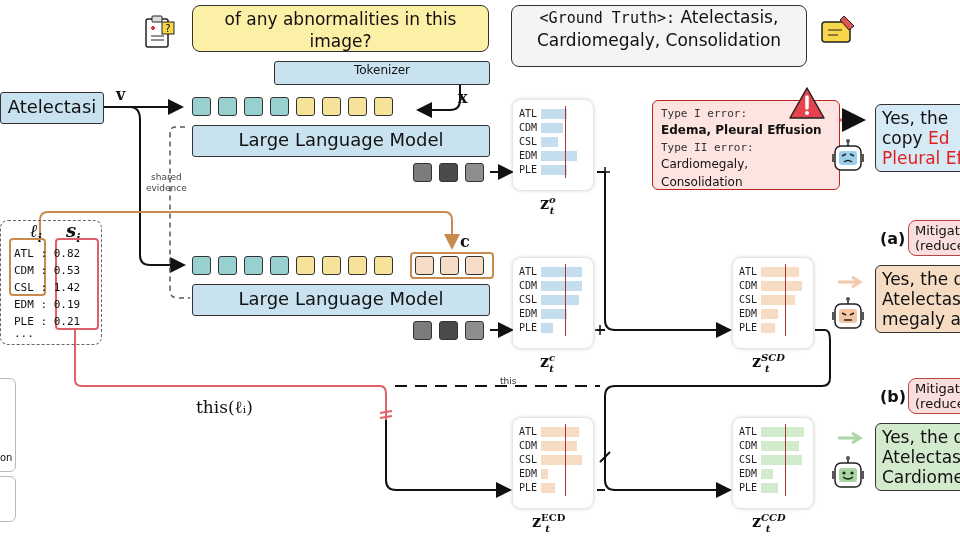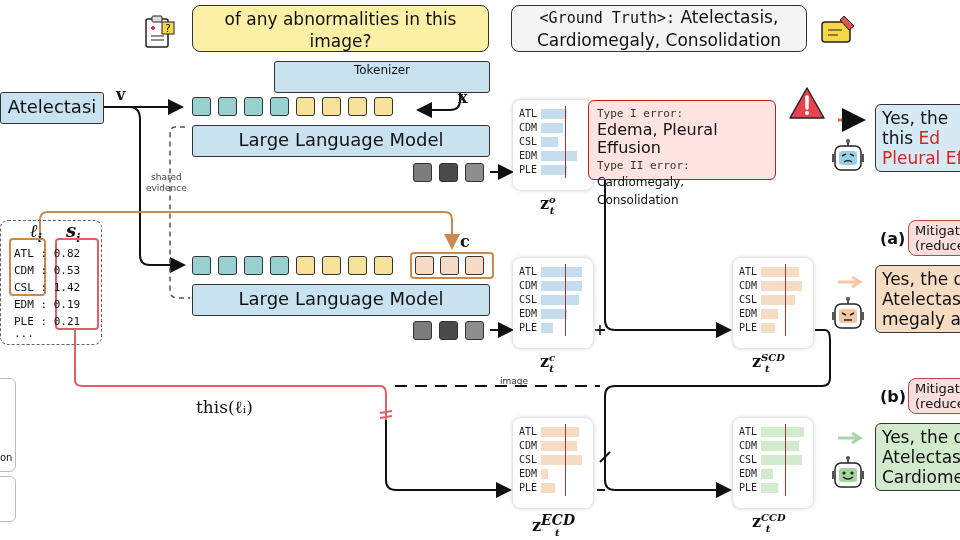--- a/index.html
+++ b/index.html
@@ -87,33 +87,33 @@
       <path d="M9 14h4M11 12v4" stroke="#d33" stroke-width="2"></path>
       <path d="M9 22h13M9 26h13" stroke="#222"></path>
       <rect x="20" y="8" width="12" height="12" fill="#f7d64a" stroke="#222"></rect>
       <text x="26" y="18" font-size="10" text-anchor="middle" font-family="DejaVu Sans">?</text>
     </svg>
 </div>
 <div class="abs q-box" style="left:192px;top:5px;width:297px;height:47px;">
   <div>of any abnormalities in this image?</div>
 </div>
 
-<div class="abs gt-box" style="left:511px;top:5px;width:296px;height:47px;">
+<div class="abs gt-box" style="left:511px;top:5px;width:296px;height:62px;">
   <div><span class="mono" style="font-size:15px;">&lt;Ground Truth&gt;:</span> <span>Atelectasis,</span></div>
   <div>Cardiomegaly, Consolidation</div>
 </div>
 <div class="abs" style="left:818px;top:12px;width:40px;height:34px;">
   <svg width="40" height="34" viewBox="0 0 40 34">
       <rect x="4" y="10" width="28" height="20" rx="3" fill="#f7d64a" stroke="#222" stroke-width="1.5"></rect>
       <path d="M10 18h14M10 23h10" stroke="#222"></path>
       <path d="M26 4 L36 14 L31 18 L22 8 z" fill="#d55" stroke="#222"></path>
     </svg>
 </div>
 
-<div class="abs blue-box" style="left:274px;top:61px;width:216px;height:32px;font-size:12px;line-height:16px;">
+<div class="abs blue-box" style="left:274px;top:61px;width:216px;height:24px;font-size:12px;line-height:16px;">
   <span>Tokenizer</span>
 </div>
 <div class="abs serif" style="left:458px;top:88px;font-weight:bold;font-size:16px;">x</div>
 
 <div class="abs blue-box" style="left:0px;top:92px;width:104px;height:32px;font-size:18px;line-height:28px;">
   <span>Atelectasi</span>
 </div>
 <div class="abs serif" style="left:116px;top:85px;font-weight:bold;font-size:16px;">v</div>
 
 <div class="abs" style="left:192px;top:97px;display:flex;gap:7px;">
@@ -175,21 +175,21 @@
 <div class="abs blue-box" style="left:192px;top:284px;width:298px;height:32px;font-size:18px;line-height:28px;">
   <span>Large Language Model</span>
 </div>
 <div class="abs" style="left:413px;top:321px;display:flex;gap:7px;">
   <div class="tok g1"></div>
   <div class="tok g2"></div>
   <div class="tok g3"></div>
 </div>
 
 <div class="abs serif" style="left:196px;top:397px;font-size:17px;">this(ℓᵢ)</div>
-<div class="abs" style="left:500px;top:376px;font-size:9px;color:#333;">image</div>
+<div class="abs" style="left:500px;top:376px;font-size:9px;color:#333;">this</div>
 
 <div class="abs panel" style="left:513px;top:100px;width:80px;height:90px;">
     <div class="row" style="top: 8px;">ATL</div>
     <div class="bar" style="left: 28px; top: 9px; width: 26.4px; background: rgb(196, 222, 240);"></div>
     <div class="row" style="top: 22px;">CDM</div>
     <div class="bar" style="left: 28px; top: 23px; width: 21.6px; background: rgb(196, 222, 240);"></div>
     <div class="row" style="top: 36px;">CSL</div>
     <div class="bar" style="left: 28px; top: 37px; width: 16.8px; background: rgb(196, 222, 240);"></div>
     <div class="row" style="top: 50px;">EDM</div>
     <div class="bar" style="left: 28px; top: 51px; width: 36px; background: rgb(196, 222, 240);"></div>
@@ -246,40 +246,40 @@
     <div class="row" style="top: 50px;">EDM</div>
     <div class="bar" style="left: 28px; top: 51px; width: 12px; background: rgb(211, 235, 205);"></div>
     <div class="row" style="top: 64px;">PLE</div>
     <div class="bar" style="left: 28px; top: 65px; width: 16.8px; background: rgb(211, 235, 205);"></div>
     <div class="vline" style="left: 52px; top: 6px; height: 72px;"></div>
   </div>
 
 <div class="abs serif" style="left:540px;top:194px;font-size:16px;font-weight:bold;"><span>z</span><sup style="font-size:10px;font-style:italic;">o</sup><sub style="font-size:10px;font-style:italic;margin-left:-6px;">t</sub></div>
 <div class="abs serif" style="left:540px;top:352px;font-size:16px;font-weight:bold;"><span>z</span><sup style="font-size:10px;font-style:italic;">c</sup><sub style="font-size:10px;font-style:italic;margin-left:-6px;">t</sub></div>
 <div class="abs serif" style="left:752px;top:352px;font-size:16px;font-weight:bold;"><span>z</span><sup style="font-size:10px;font-style:italic;">SCD</sup><sub style="font-size:10px;font-style:italic;margin-left:-20px;">t</sub></div>
-<div class="abs serif" style="left:532px;top:512px;font-size:16px;font-weight:bold;"><span>z</span><sup style="font-size:14px;font-style:italic;">ECD</sup><sub style="font-size:10px;font-style:italic;margin-left:-20px;">t</sub></div>
+<div class="abs serif" style="left:532px;top:512px;font-size:16px;font-weight:bold;"><span>z</span><sup style="font-size:10px;">ECD</sup><sub style="font-size:10px;font-style:italic;margin-left:-20px;">t</sub></div>
 <div class="abs serif" style="left:752px;top:512px;font-size:16px;font-weight:bold;"><span>z</span><sup style="font-size:10px;font-style:italic;">CCD</sup><sub style="font-size:10px;font-style:italic;margin-left:-20px;">t</sub></div>
 
-<div class="abs err-box" style="left:588px;top:100px;width:188px;height:80px;">
+<div class="abs err-box" style="left:652px;top:100px;width:188px;height:90px;">
   <div class="mono" style="font-size:11px;line-height:14px;color:#333;">Type I error:</div>
-  <div style="font-size:16px;line-height:18px;">Edema, Pleural Effusion</div>
+  <div style="font-size:12px;line-height:18px;font-weight:bold;">Edema, Pleural Effusion</div>
   <div class="mono" style="font-size:11px;line-height:14px;color:#333;margin-top:2px;">Type II error:</div>
   <div style="font-size:12px;line-height:18px;">Cardiomegaly, Consolidation</div>
 </div>
 <div class="abs" style="left:788px;top:86px;width:38px;height:34px;">
   <svg width="38" height="34" viewBox="0 0 38 34">
       <path d="M19 2 L36 32 L2 32 z" fill="#e6434e" stroke="#222" stroke-width="1.5" stroke-linejoin="round"></path>
       <path d="M19 11 V22" stroke="#fff" stroke-width="3.5" stroke-linecap="round"></path>
       <circle cx="19" cy="27" r="2" fill="#fff"></circle>
     </svg>
 </div>
 
 <div class="abs ans" style="left:875px;top:104px;width:100px;height:68px;background:#d6eaf5;">
   <div>Yes,  the</div>
-  <div><span>this </span><span style="color:#e02020;">Ed</span></div>
+  <div><span>copy </span><span style="color:#e02020;">Ed</span></div>
   <div style="color:#e02020;">Pleural Eff</div>
 </div>
 <div class="abs" style="left:830px;top:138px;width:36px;height:36px;">
   <svg width="36" height="36" viewBox="0 0 36 36">
       <path d="M18 2 V8" stroke="#222" stroke-width="1.5"></path>
       <circle cx="18" cy="3" r="2" fill="#555"></circle>
       <rect x="5" y="8" width="26" height="24" rx="6" fill="#fff" stroke="#222" stroke-width="1.5"></rect>
       <rect x="9" y="13" width="18" height="14" rx="3" fill="#9ccfe9"></rect>
       <path d="M12 18 l4 -2 M24 18 l-4 -2" stroke="#222" stroke-width="1.5"></path>
       <path d="M14 24 q4 -3 8 0" stroke="#222" stroke-width="1.5" fill="none"></path>

